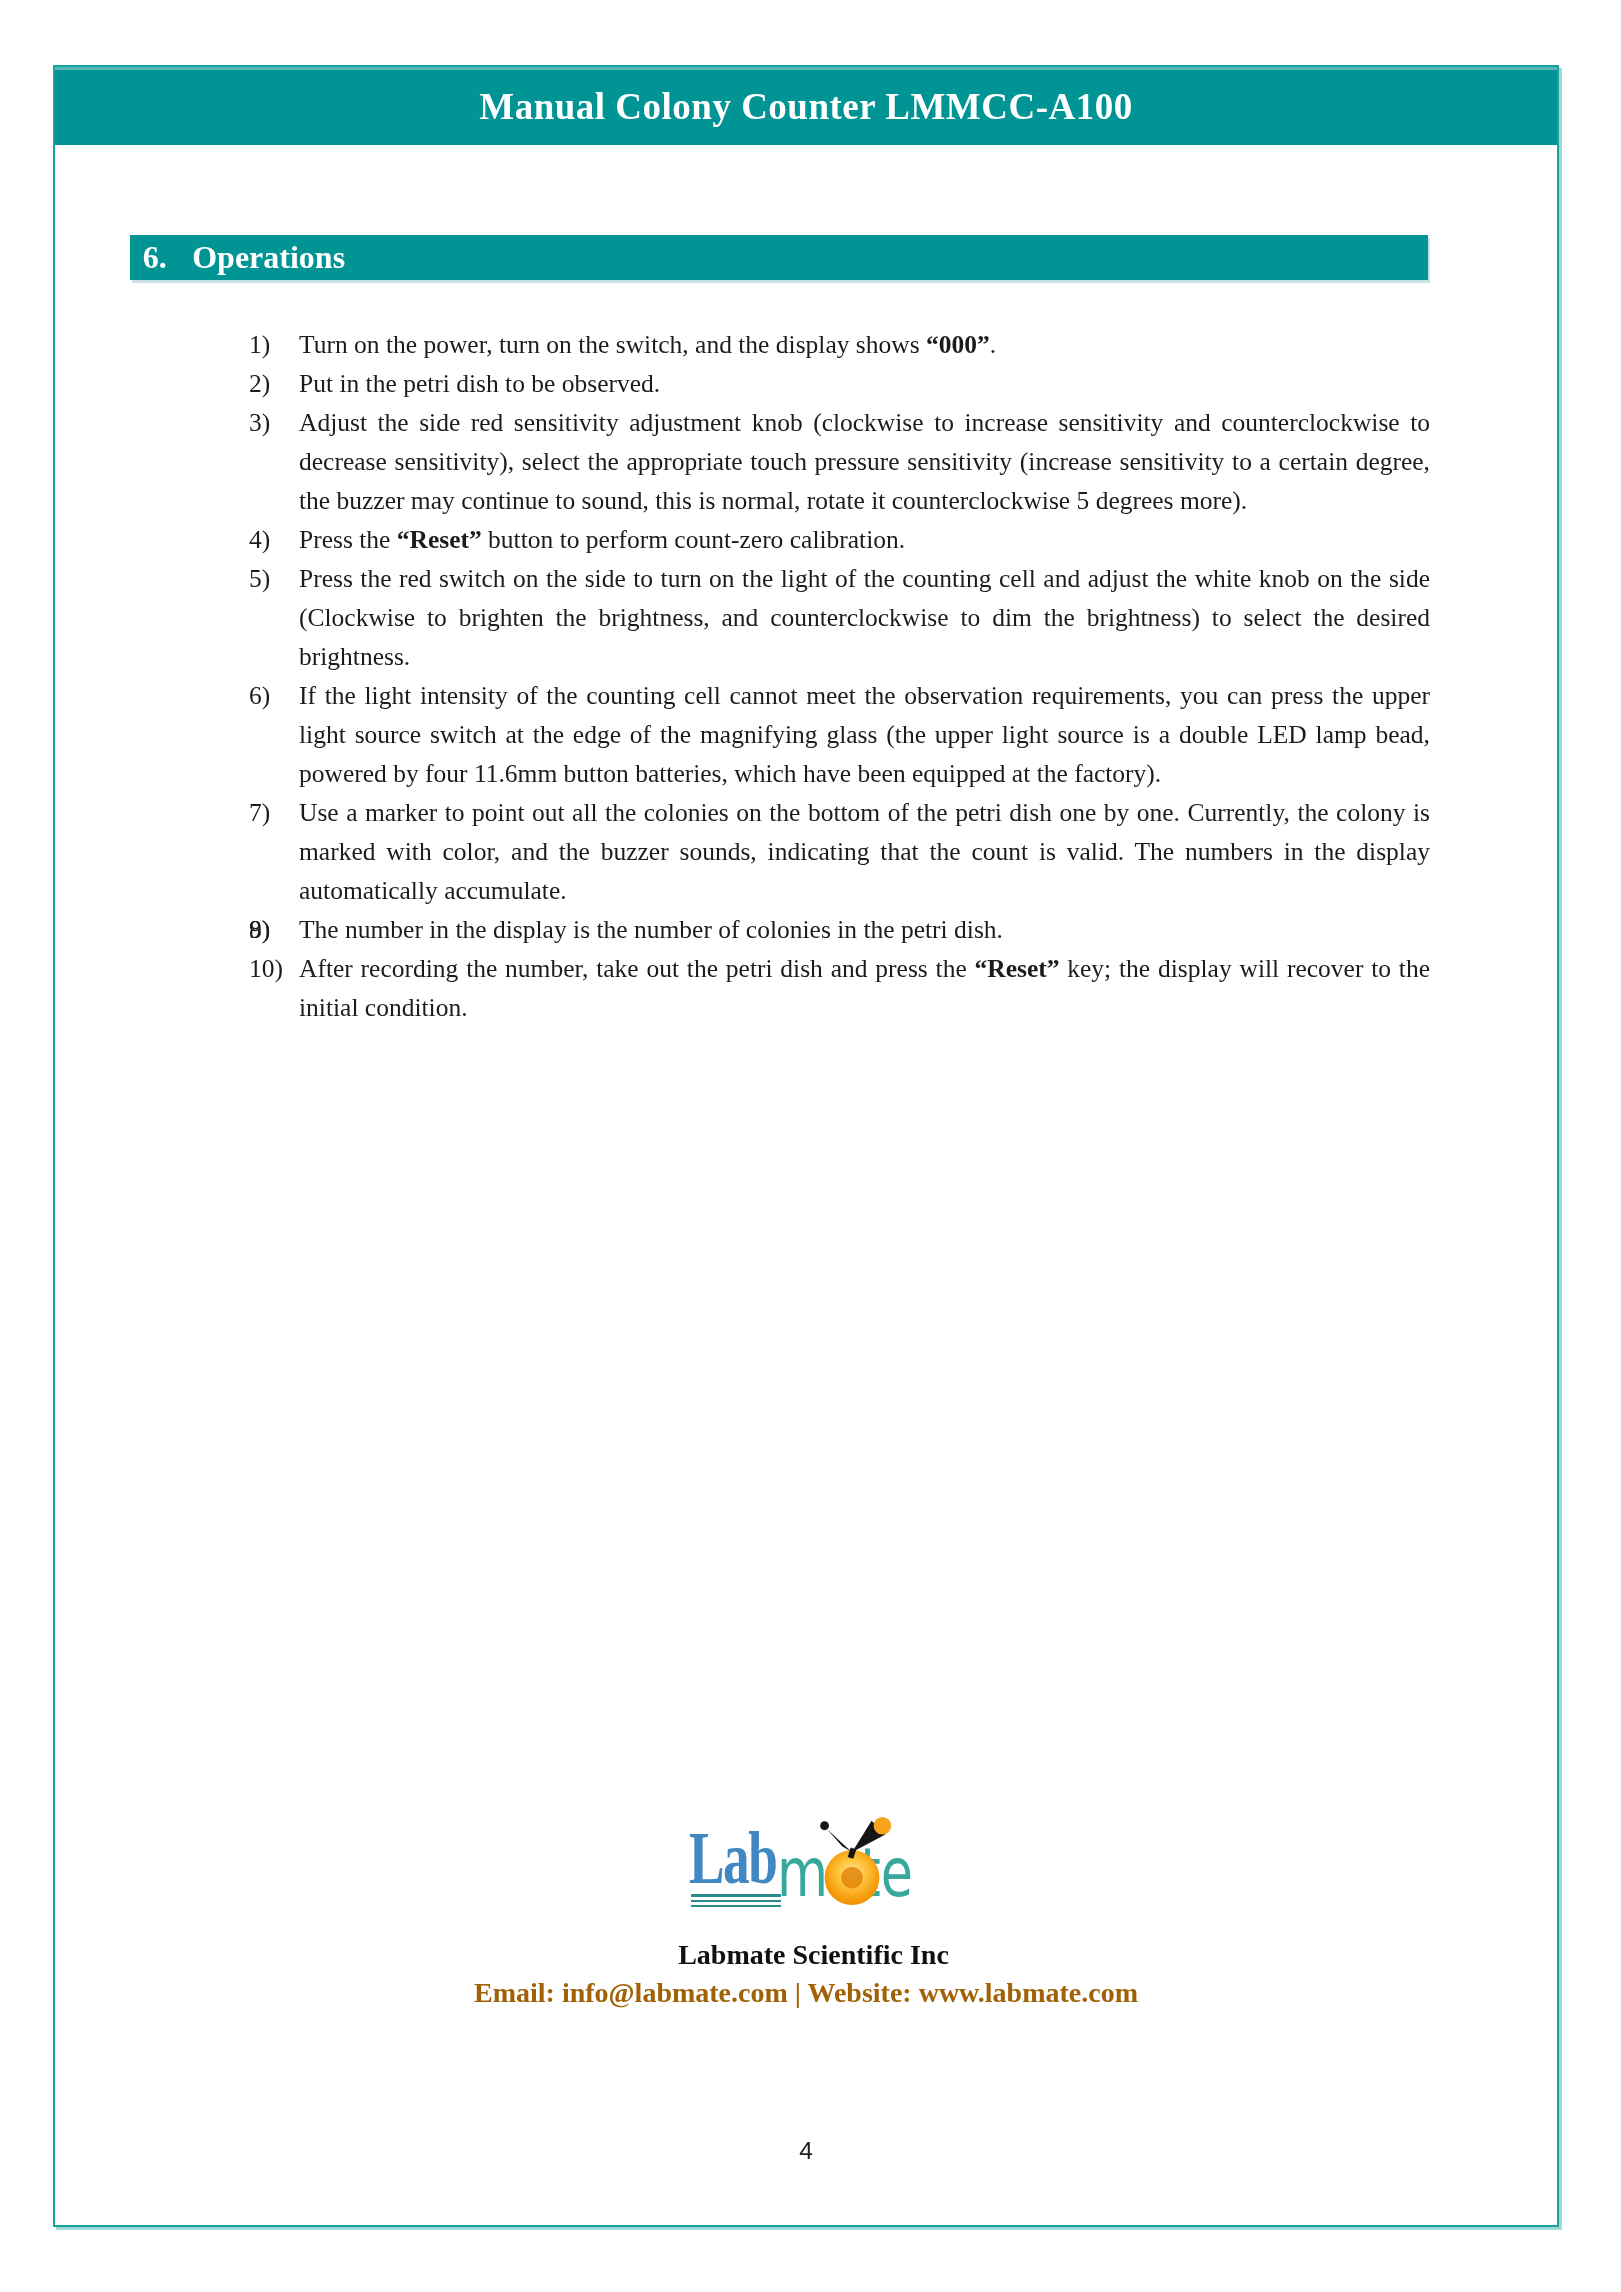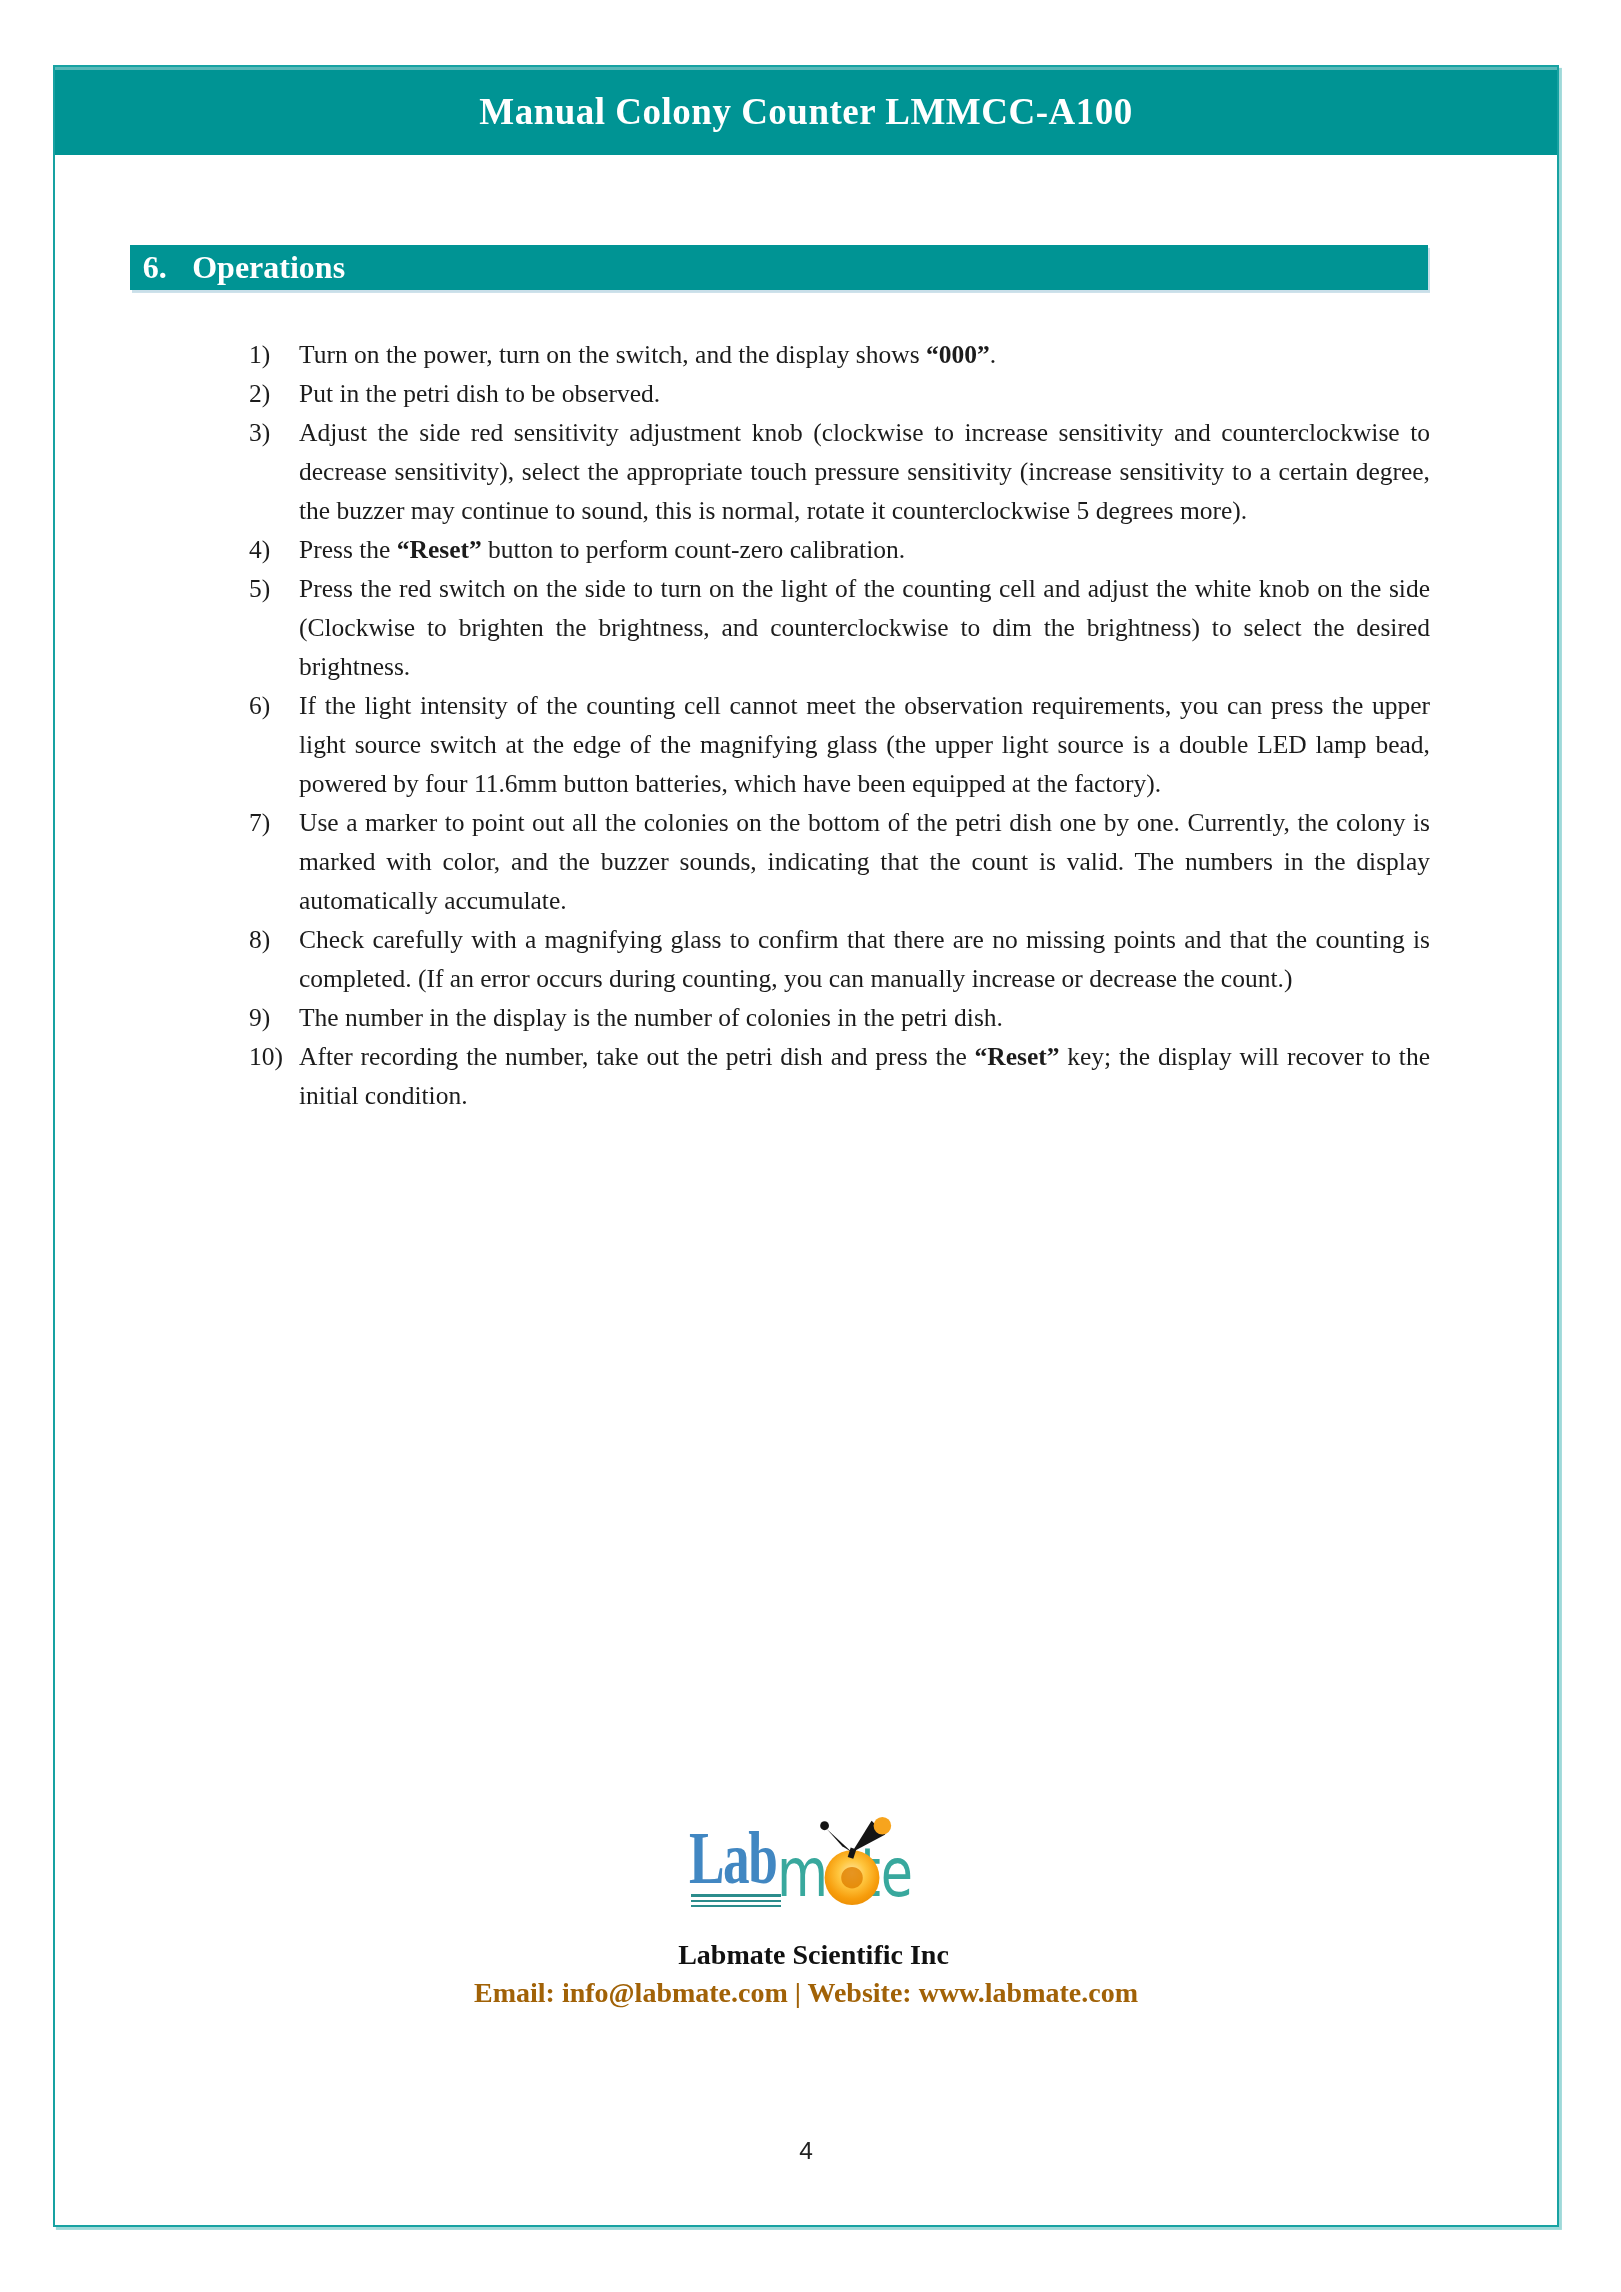--- a/index.html
+++ b/index.html
@@ -12,21 +12,21 @@
   }
   .frame {
     position:absolute; left:53px; top:65px;
     width:1506px; height:2162px;
     box-sizing:border-box;
     border:2px solid var(--frame-border, #17a2a2);
     box-shadow:2.9px 2.9px 0 #9ed9d9;
     background:#ffffff;
   }
   .header-bar {
-    height:88px;
+    height:78px;
     background:var(--teal-bar, #009494);
     display:flex; align-items:center; justify-content:center;
     box-shadow:inset 0 2.9px 0 rgba(255,255,255,.35);
   }
   .header-bar .title {
     color:#ffffff; font-weight:bold; font-size:37px; letter-spacing:0.5px;
   }
   .section-bar {
     margin:90px 0 0 75px;
     width:1298px; height:45px;
@@ -99,21 +99,21 @@
   </div>
 
   <ol class="ops">
       <li><span class="op-marker">1)</span><span>Turn on the power, turn on the switch, and the display shows </span><b>“000”</b><span>.</span></li>
       <li><span class="op-marker">2)</span><span>Put in the petri dish to be observed.</span></li>
       <li><span class="op-marker">3)</span><span>Adjust the side red sensitivity adjustment knob (clockwise to increase sensitivity and counterclockwise to decrease sensitivity), select the appropriate touch pressure sensitivity (increase sensitivity to a certain degree, the buzzer may continue to sound, this is normal, rotate it counterclockwise 5 degrees more).</span></li>
       <li><span class="op-marker">4)</span><span>Press the </span><b>“Reset”</b><span> button to perform count-zero calibration.</span></li>
       <li><span class="op-marker">5)</span><span>Press the red switch on the side to turn on the light of the counting cell and adjust the white knob on the side (Clockwise to brighten the brightness, and counterclockwise to dim the brightness) to select the desired brightness.</span></li>
       <li><span class="op-marker">6)</span><span>If the light intensity of the counting cell cannot meet the observation requirements, you can press the upper light source switch at the edge of the magnifying glass (the upper light source is a double LED lamp bead, powered by four 11.6mm button batteries, which have been equipped at the factory).</span></li>
       <li><span class="op-marker">7)</span><span>Use a marker to point out all the colonies on the bottom of the petri dish one by one. Currently, the colony is marked with color, and the buzzer sounds, indicating that the count is valid. The numbers in the display automatically accumulate.</span></li>
-      <li><span class="op-marker">8)</span><span>Check carefully with a magnifying glass to confirm that there are no missing points and that the counting is completed. (If an error occurs during counting, you can manually increase or decrease the count.)</span></li>
+      <li><span class="op-marker">8)</span></li>
       <li><span class="op-marker">9)</span><span>The number in the display is the number of colonies in the petri dish.</span></li>
       <li><span class="op-marker">10)</span><span>After recording the number, take out the petri dish and press the </span><b>“Reset”</b><span> key; the display will recover to the initial condition.</span></li>
     </ol>
 
   <div class="footer-block">
     <div class="logo">
       <span class="logo-lab">Lab</span>
       <div class="logo-lines">
           <i></i>
           <i></i>

